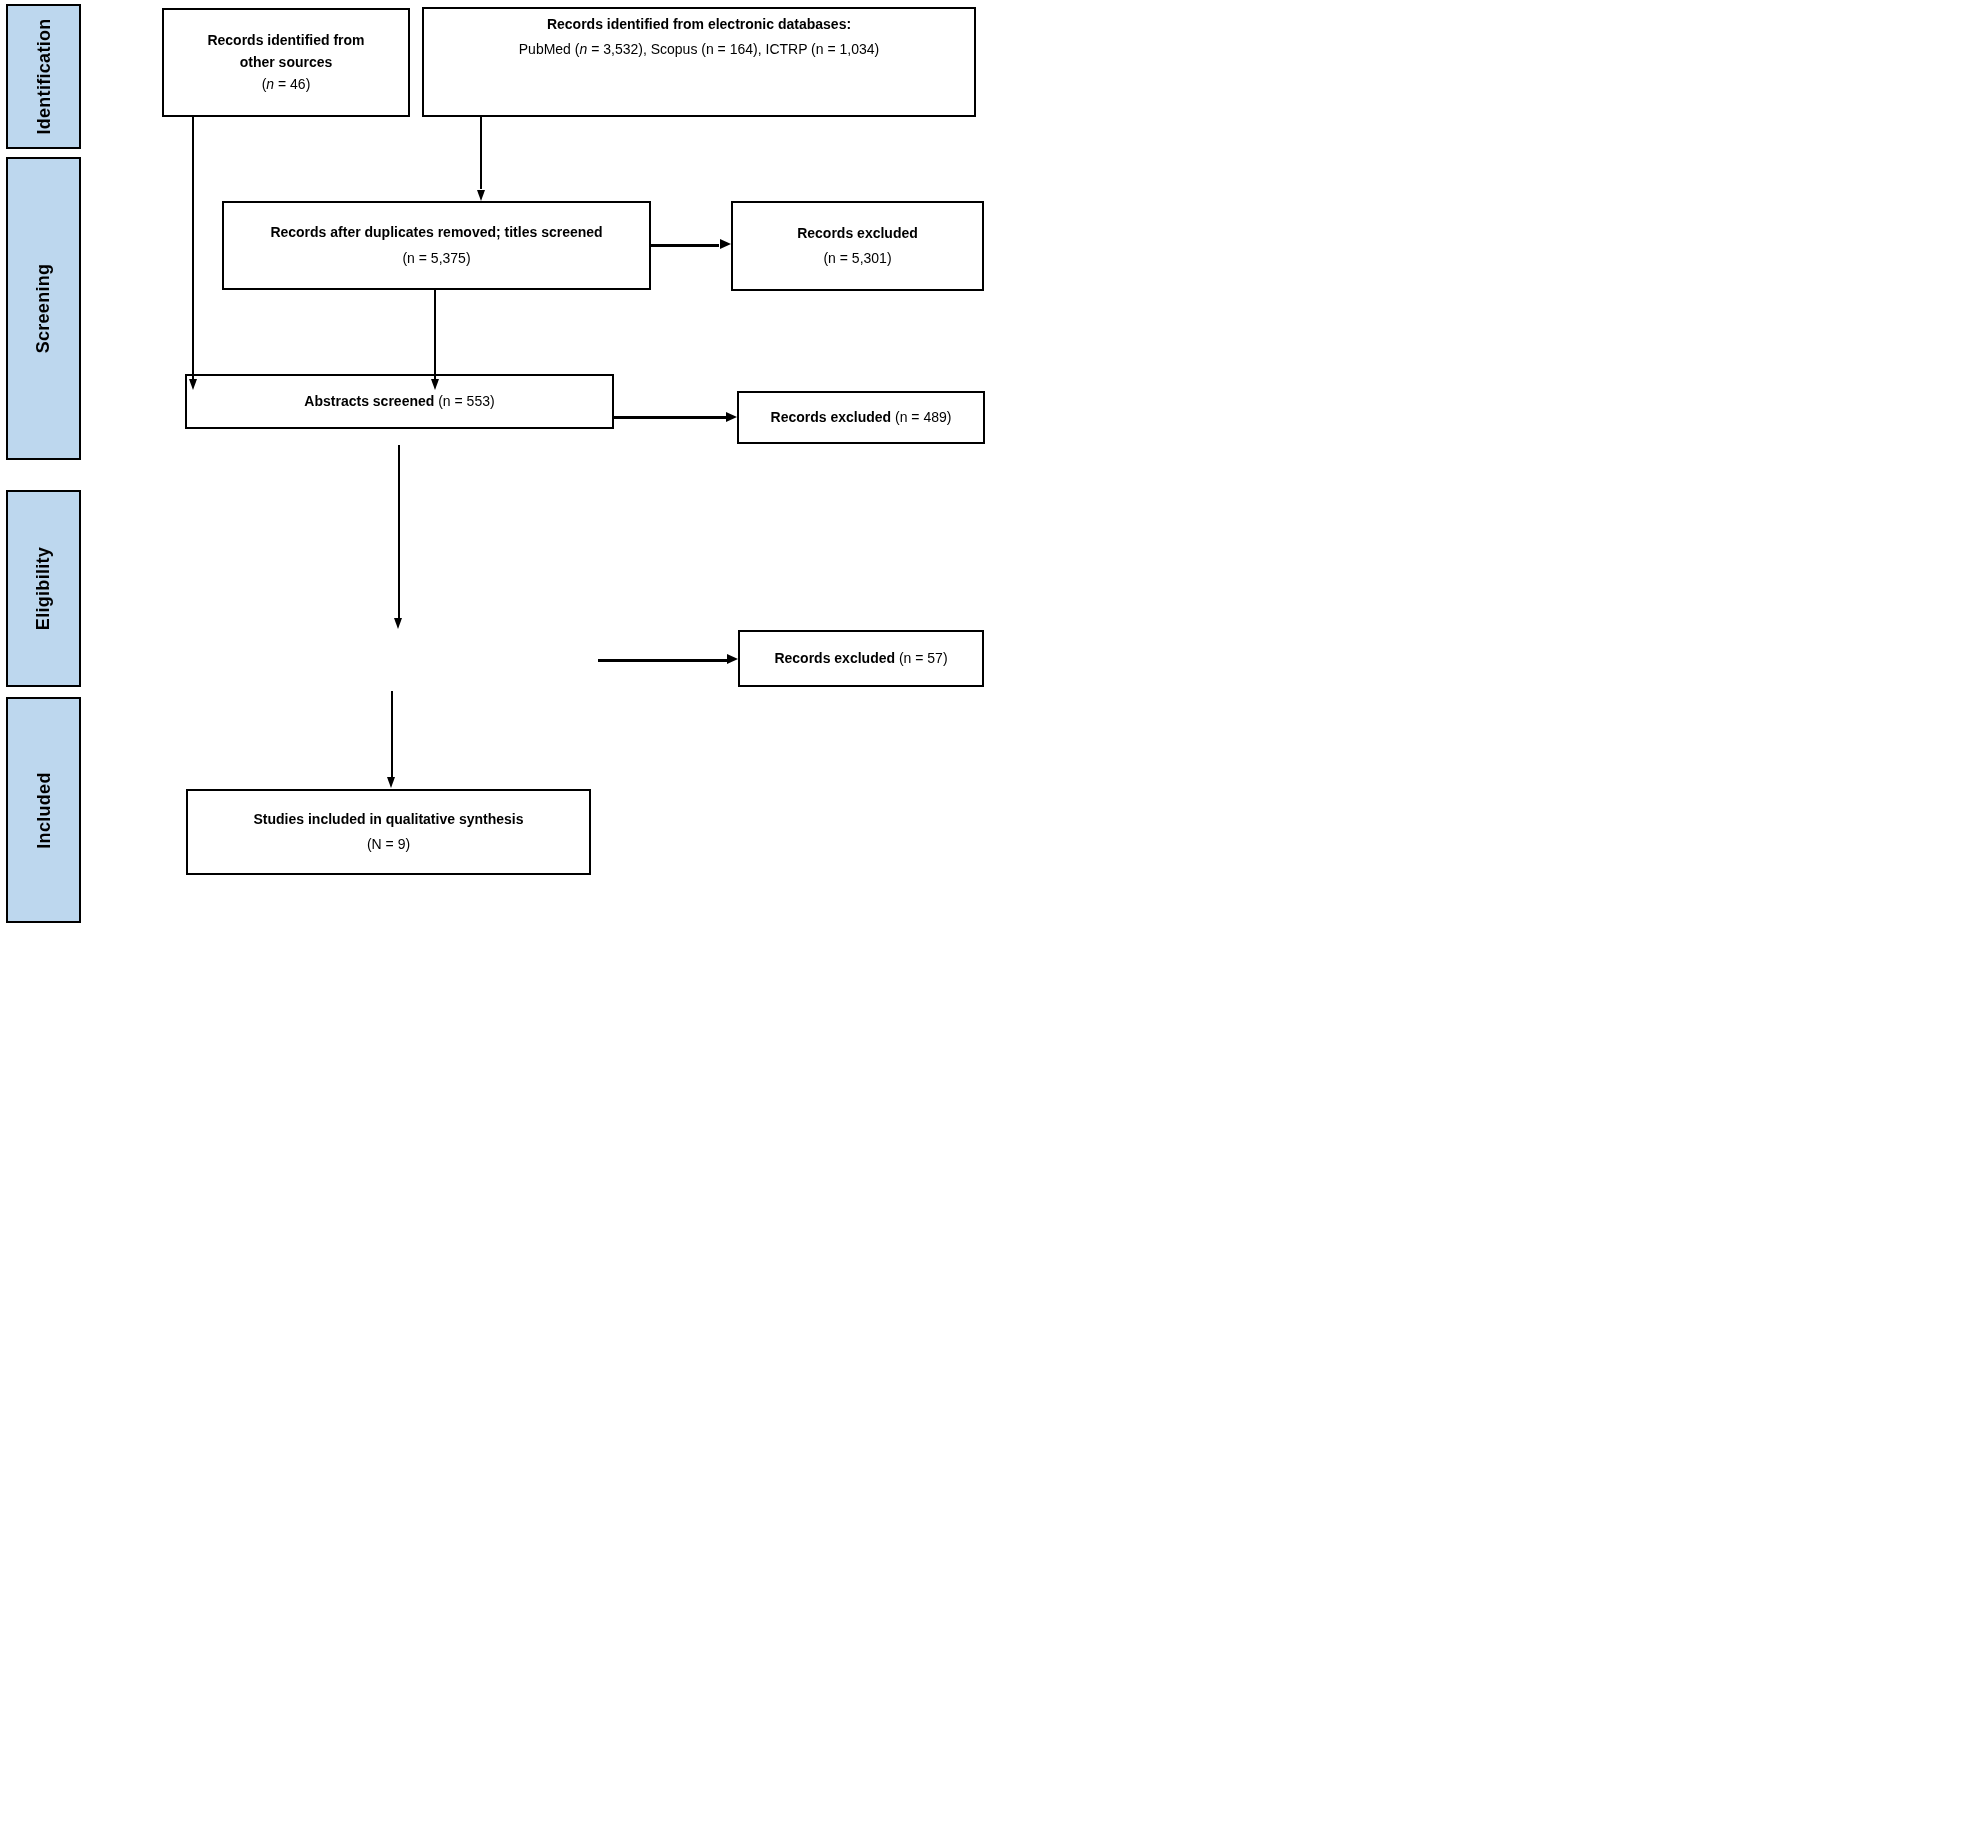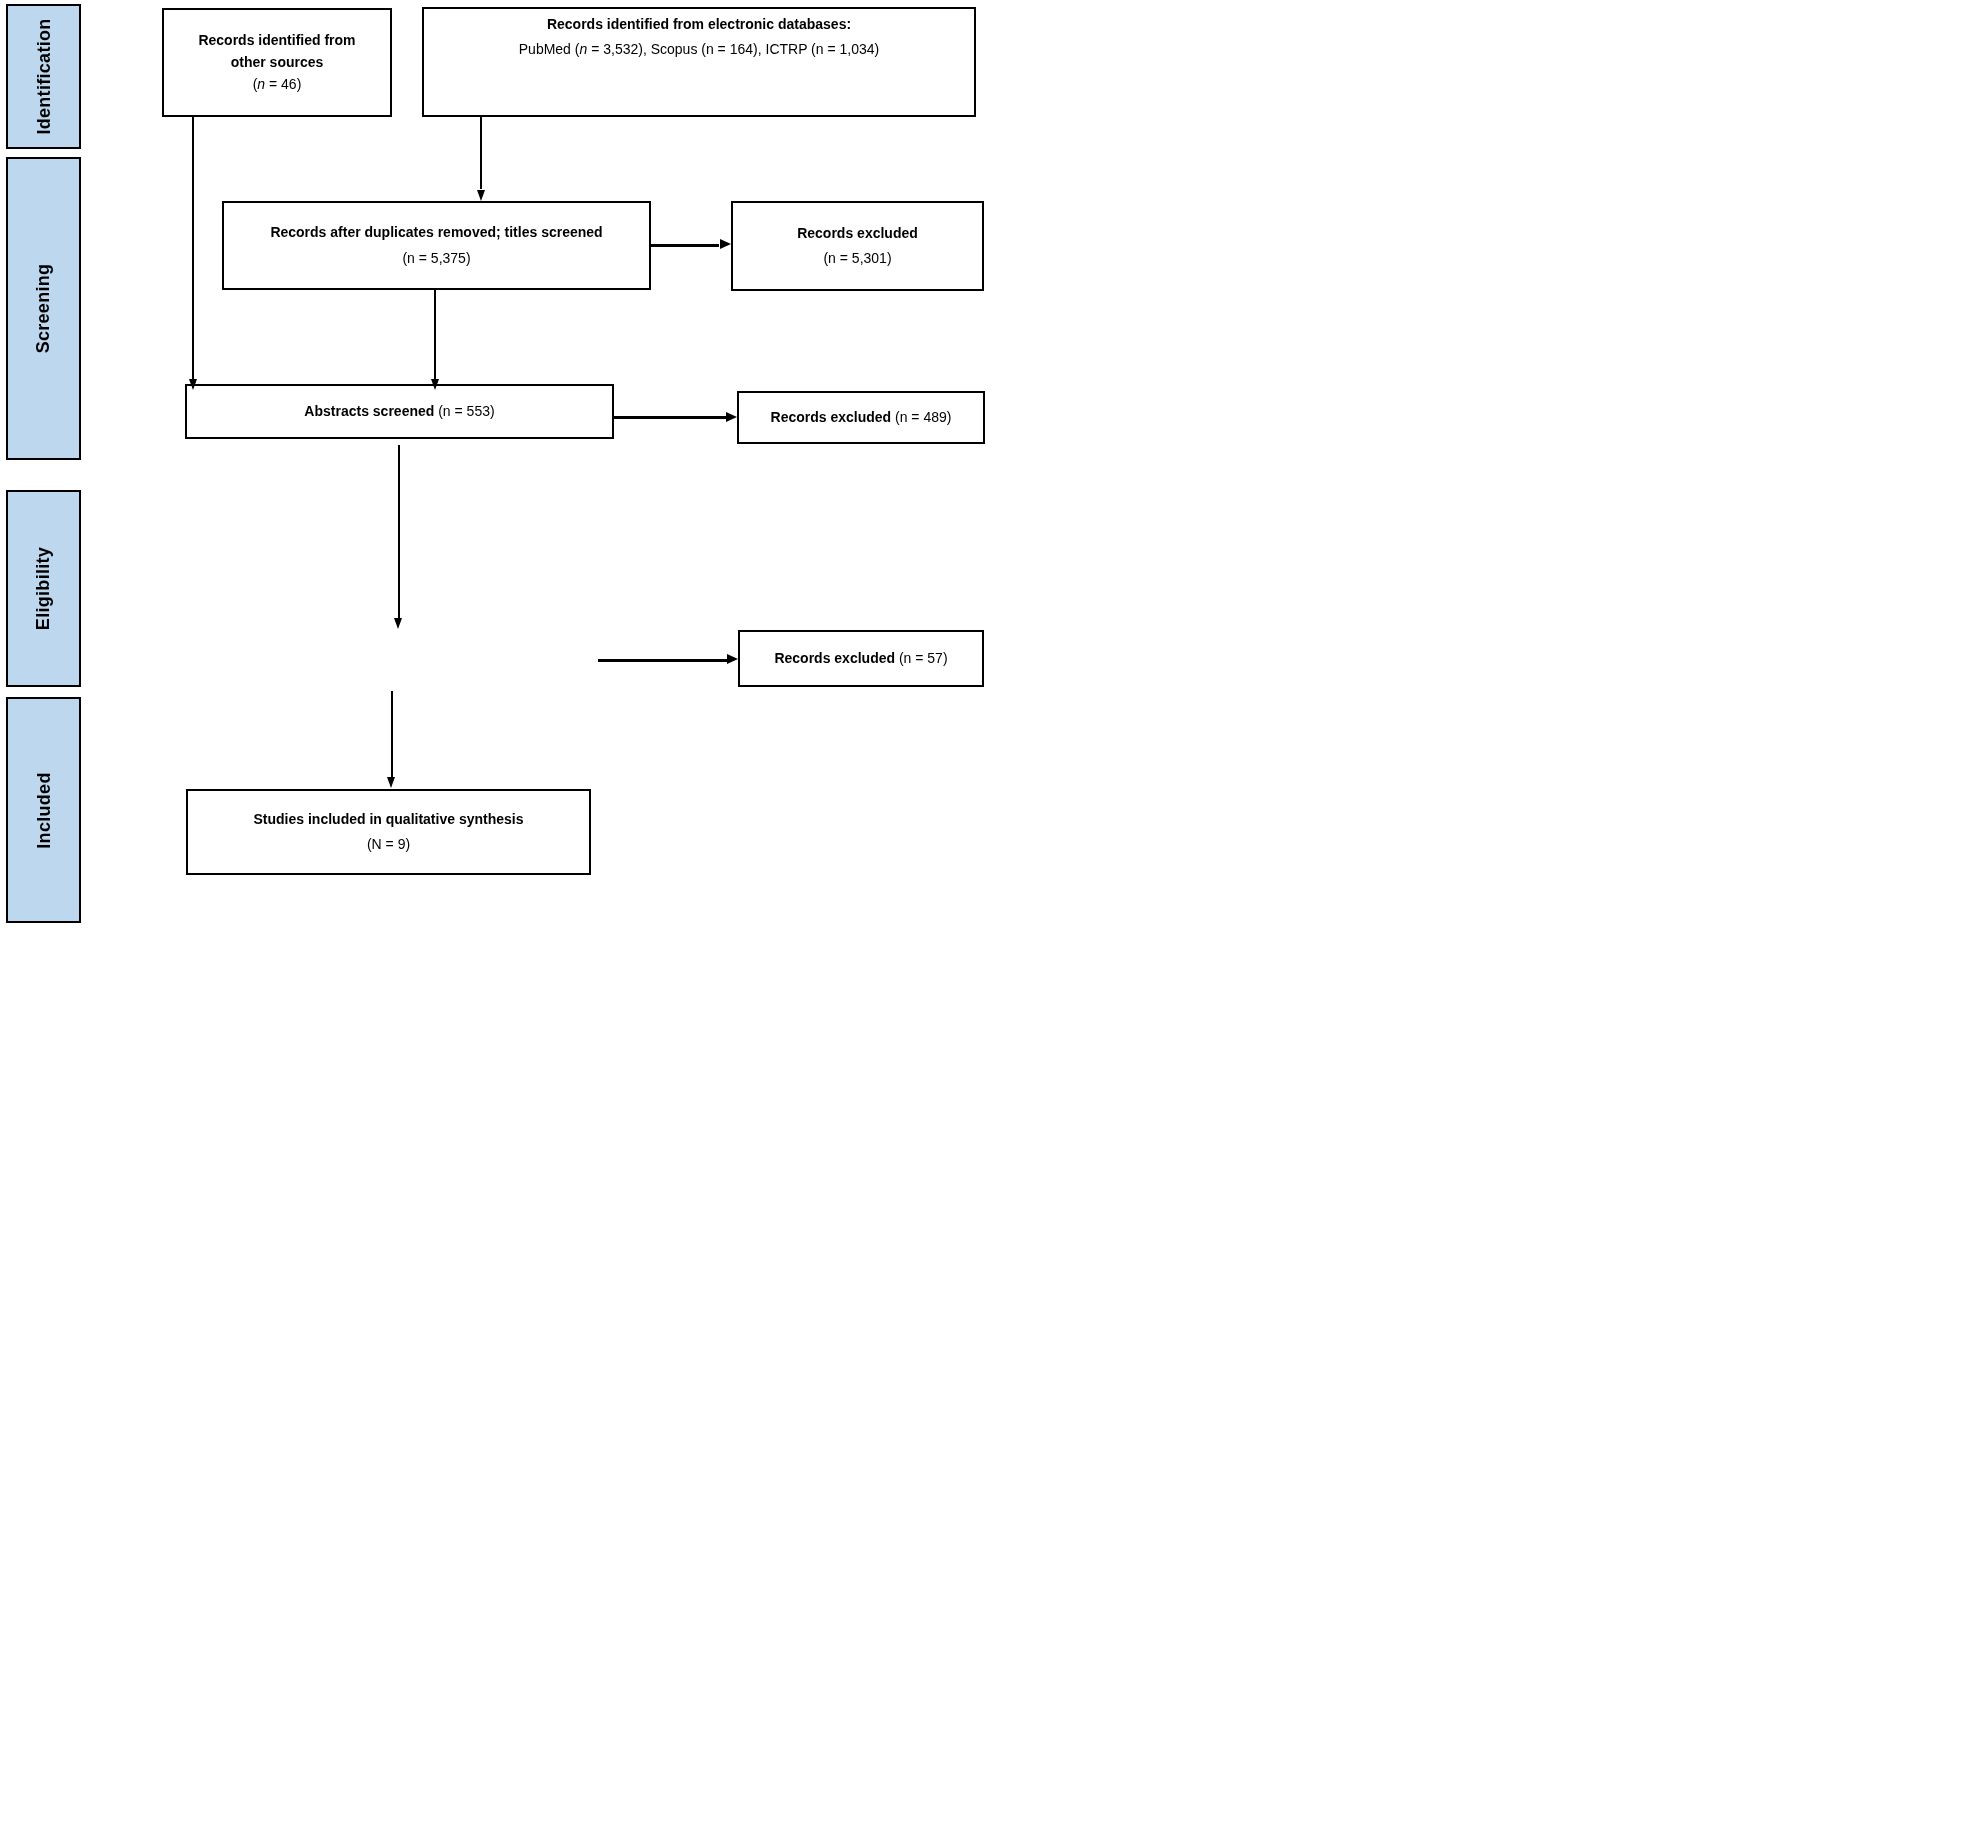--- a/index.html
+++ b/index.html
@@ -77,42 +77,42 @@
   </div>
 
   <div class="phase" style="top: 490px; height: 197px; background: rgb(189, 215, 238);">
     <span class="phase-label">Eligibility</span>
   </div>
 
   <div class="phase" style="top: 697px; height: 226px; background: rgb(189, 215, 238);">
     <span class="phase-label">Included</span>
   </div>
 
-  <div class="flowbox" style="left:162px; top:7.8px; width:230px; height:109px; line-height:1.6;">
+  <div class="flowbox" style="left:162px; top:7.8px; width:248px; height:109px; line-height:1.6;">
     <div class="bold">Records identified from</div>
     <div class="bold">other sources</div>
     <div><span>(</span><span class="it">n</span><span> = 46)</span></div>
   </div>
 
   <div class="flowbox" style="left:422px; top:6.8px; width:554px; height:110px; justify-content:flex-start; padding-top:3px;">
     <div class="bold">Records identified from electronic databases:</div>
     <div><span>PubMed (</span><span class="it">n</span><span> = 3,532), Scopus (n = 164), ICTRP (n = 1,034)</span></div>
   </div>
 
   <div class="flowbox" style="left:222px; top:201px; width:429px; height:89px;">
     <div class="bold">Records after duplicates removed; titles screened</div>
     <div>(n = 5,375)</div>
   </div>
 
   <div class="flowbox" style="left:731px; top:201px; width:253px; height:90px;">
     <div class="bold">Records excluded</div>
     <div>(n = 5,301)</div>
   </div>
 
-  <div class="flowbox" style="left:185px; top:384px; width:429px; height:55px; flex-direction:row;">
+  <div class="flowbox" style="left:185px; top:374px; width:429px; height:55px; flex-direction:row;">
     <span class="bold">Abstracts screened</span>
       <span>&nbsp;(n = 553)</span>
   </div>
 
   <div class="flowbox" style="left:737px; top:391px; width:248px; height:53px; flex-direction:row;">
     <span class="bold">Records excluded</span>
       <span>&nbsp;(n = 489)</span>
   </div>
 
 

